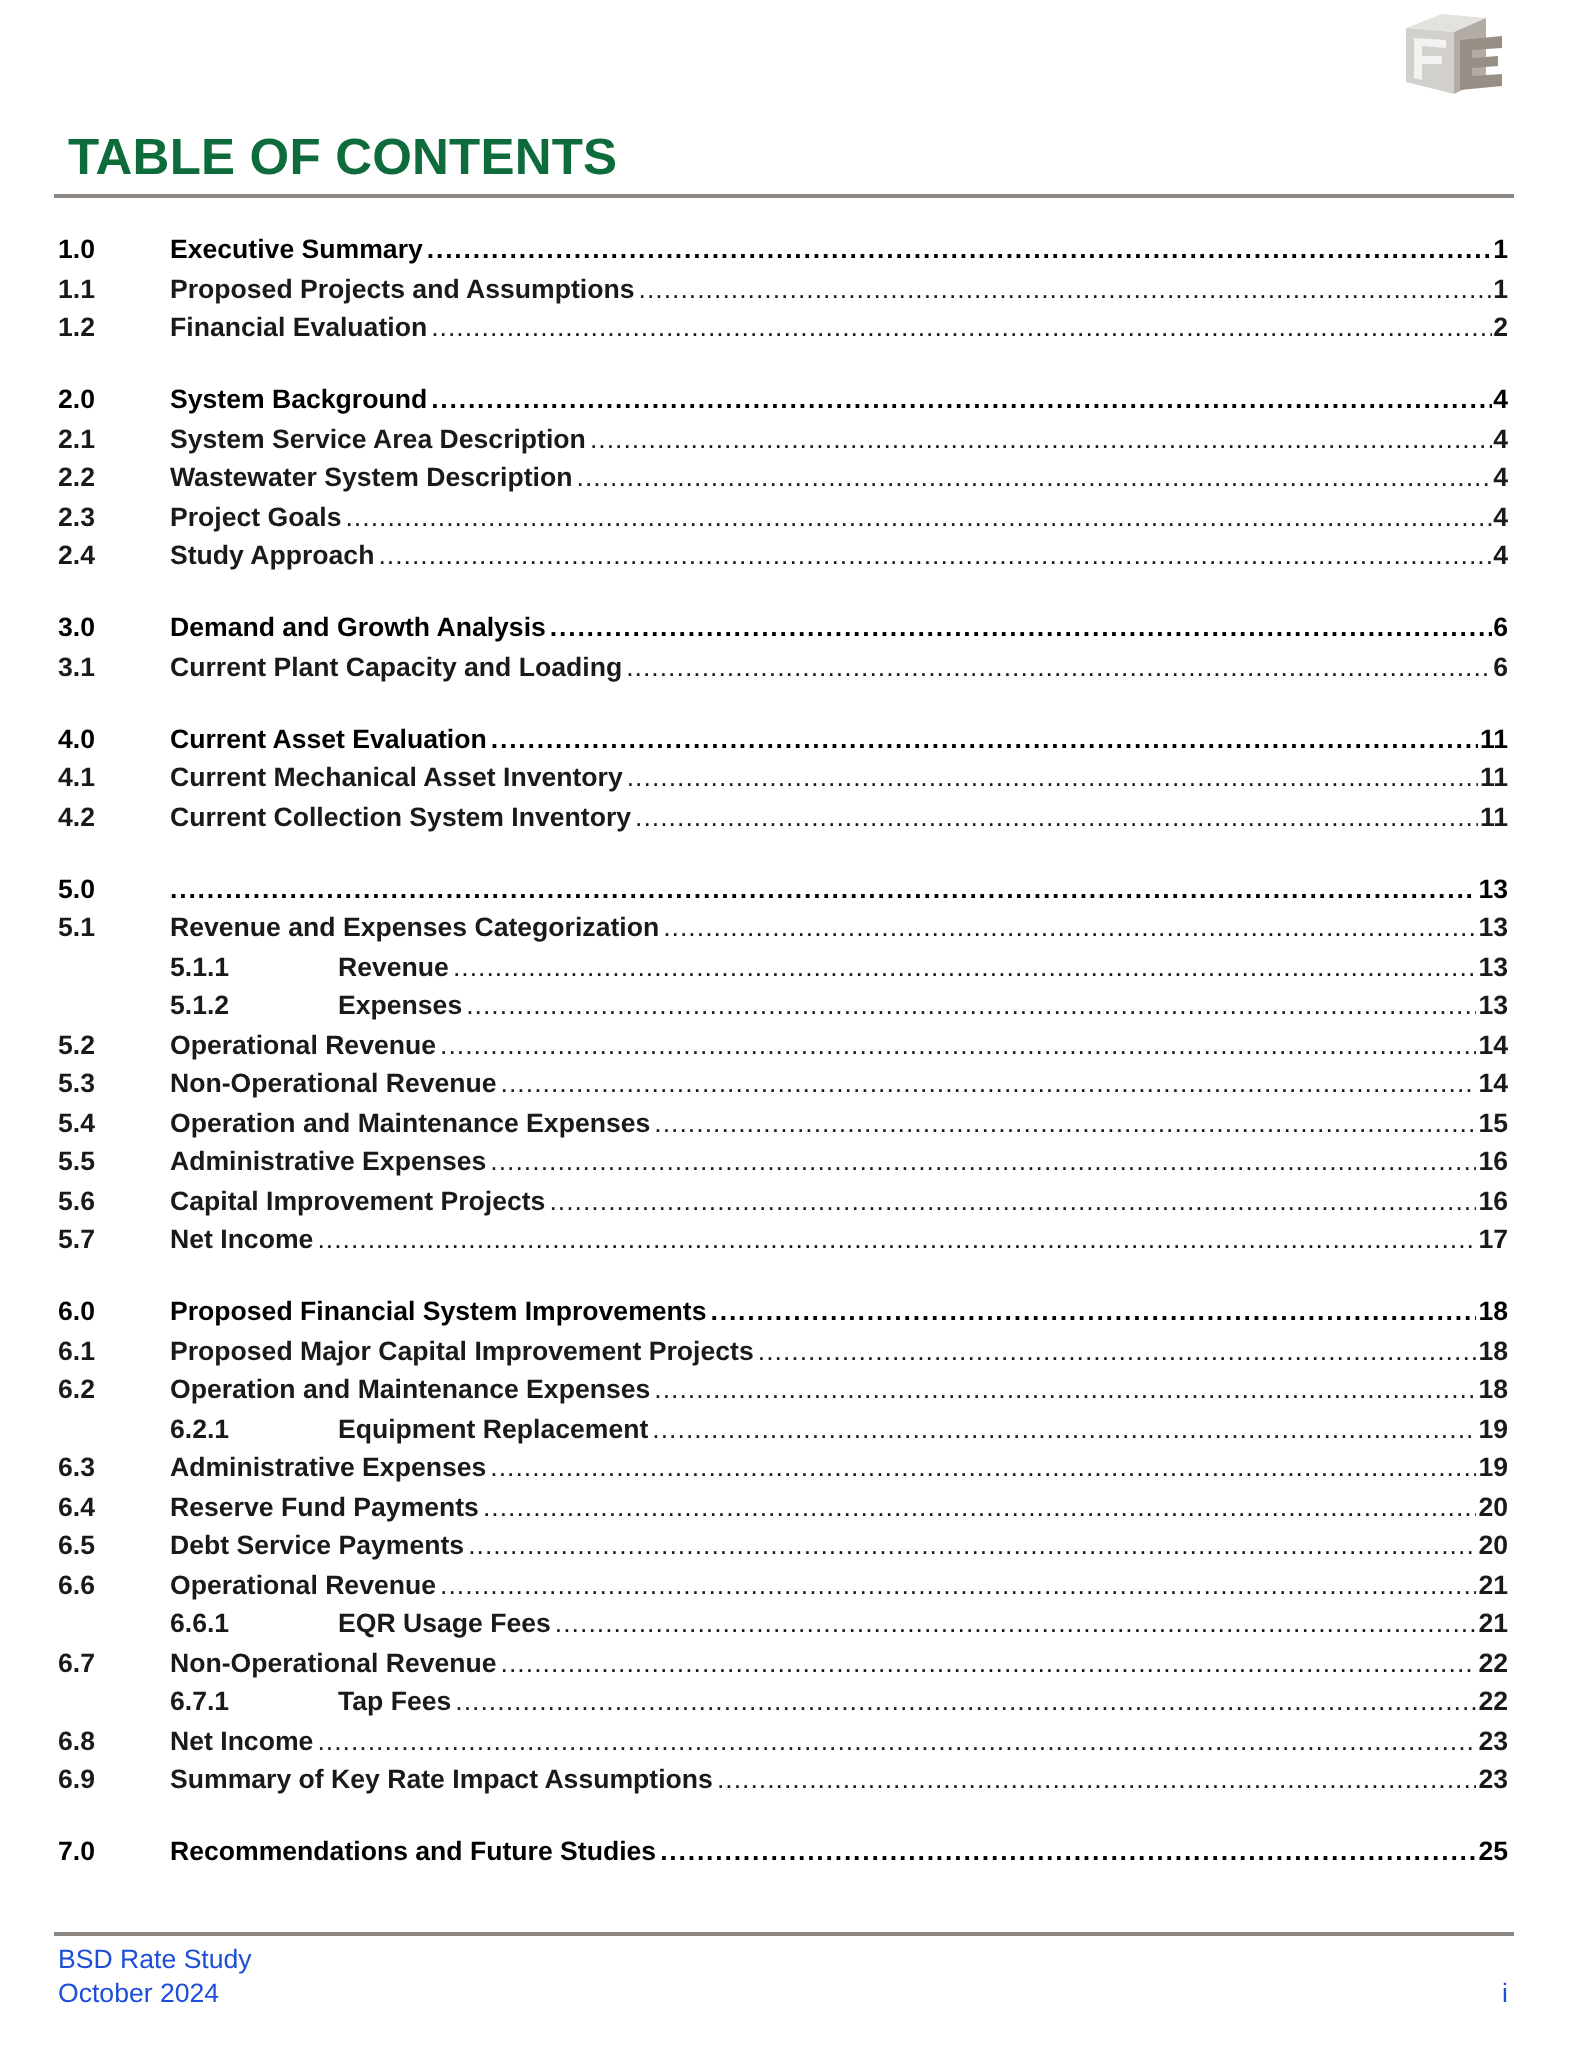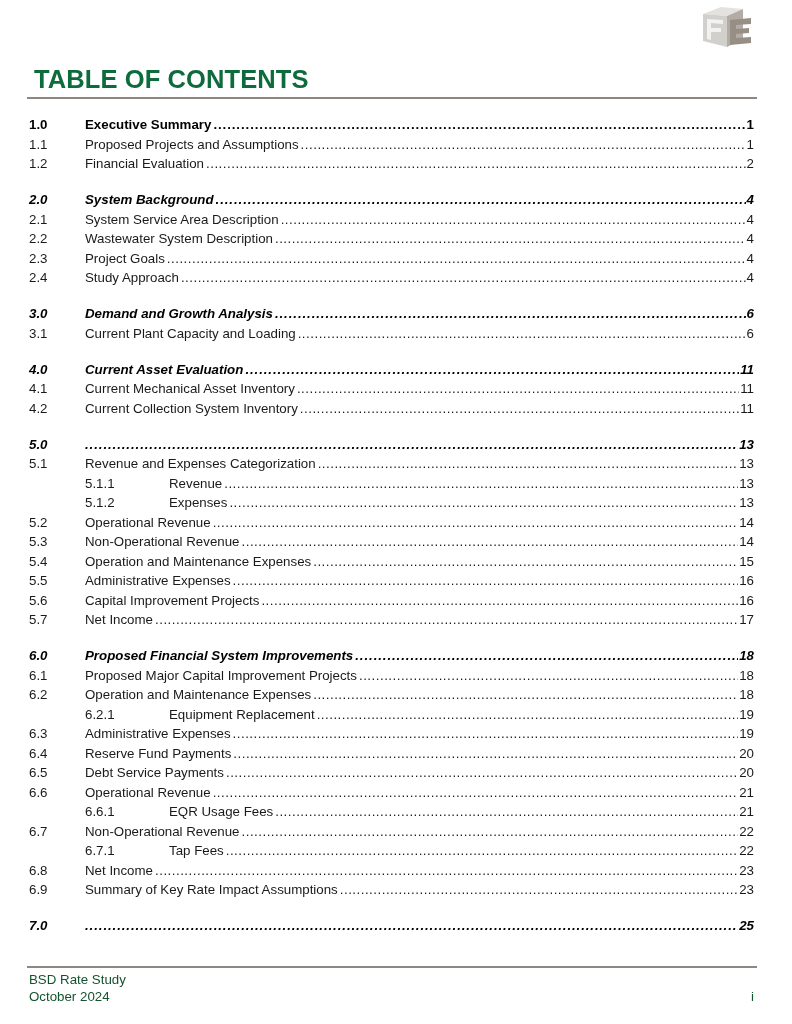--- a/index.html
+++ b/index.html
@@ -3,32 +3,32 @@
 <meta charset="utf-8">
 <style>
   html, body { margin: 0; padding: 0; background: #ffffff; }
   body { width: 792px; height: 1024px; position: relative; overflow: hidden;
          font-family: "Liberation Sans", sans-serif; color: #1a1a1a; }
   .logo { position: absolute; left: 699px; top: 5px; width: 56px; height: 44px; }
   .title { position: absolute; left: 29px; top: 60px; margin: 5px; font-size: 25.5px; font-weight: bold;
            color: #0e6b3c; letter-spacing: 0.1px; }
   .title-rule { position: absolute; left: 27px; top: 97px; width: 730px; height: 2px; background: #8c8782; }
   .toc { position: absolute; left: 29px; top: 115px; width: 725px; }
-  .row { position: relative; height: 19.5px; display: flex; align-items: baseline; font-size: 13.3px; line-height: 19.5px; }
+  .row { position: relative; height: 19.5px; display: flex; align-items: baseline; font-size: 13.3px; line-height: 19.5px; font-weight: bold; }
   .row.major { color: #000000; font-weight: bold; margin-top: 0; }
-  .row.gap { margin-top: 16.5px; font-style: italic; }
+  .row.gap { margin-top: 16.5px; }
   .num { width: 56px; flex: none; }
   .row.sub .num { margin-left: 56px; width: 84px; }
   .label { flex: none; white-space: nowrap; padding-right: 2px; }
   .dots { flex: 1 1 auto; overflow: hidden; white-space: nowrap; font-weight: normal; letter-spacing: 0.5px; }
   .dots::before { content: "........................................................................................................................................................................................................................................................"; }
   .row.major .dots { font-weight: bold; letter-spacing: 0.9px; }
   .page { flex: none; text-align: right; padding-left: 1px; }
   .footer-rule { position: absolute; left: 27px; top: 966px; width: 730px; height: 2px; background: #8c8782; }
-  .footer { position: absolute; left: 29px; top: 971px; width: 725px; font-size: 13.3px; line-height: 17px; color: #14532d; }
+  .footer { position: absolute; left: 29px; top: 971px; width: 725px; font-size: 13.3px; line-height: 17px; color: #1d4ed8; }
   .footer .pg { position: absolute; right: 0; top: 17px; }
 </style>
 </head>
 <body>
 
 <svg class="logo" viewBox="0 0 56 44">
   <polygon points="4,9 22,2 44,4 28,11" fill="#e4e2df"></polygon>
   <polygon points="4,9 28,11 28,42 4,36" fill="#d2d0cd"></polygon>
   <polygon points="28,11 44,4 44,34 28,42" fill="#b3aca5"></polygon>
   <path d="M31,15 L52,13 L52,19 L37,20 L37,24 L50,23 L50,28 L37,29 L37,33 L52,32 L52,38 L31,40 Z" fill="#978e85"></path>
@@ -249,20 +249,21 @@
       <span class="page">23</span>
     </div>
     <div class="row">
       <span class="num">6.9</span>
       <span class="label">Summary of Key Rate Impact Assumptions</span>
       <span class="dots"></span>
       <span class="page">23</span>
     </div>
     <div class="row major gap">
       <span class="num">7.0</span>
+      <span class="label">Recommendations and Future Studies</span>
       <span class="dots"></span>
       <span class="page">25</span>
     </div>
   </div>
 
 <div class="footer-rule"></div>
 <div class="footer">
   <div>BSD Rate Study</div>
   <div>October 2024</div>
   <div class="pg">i</div>

